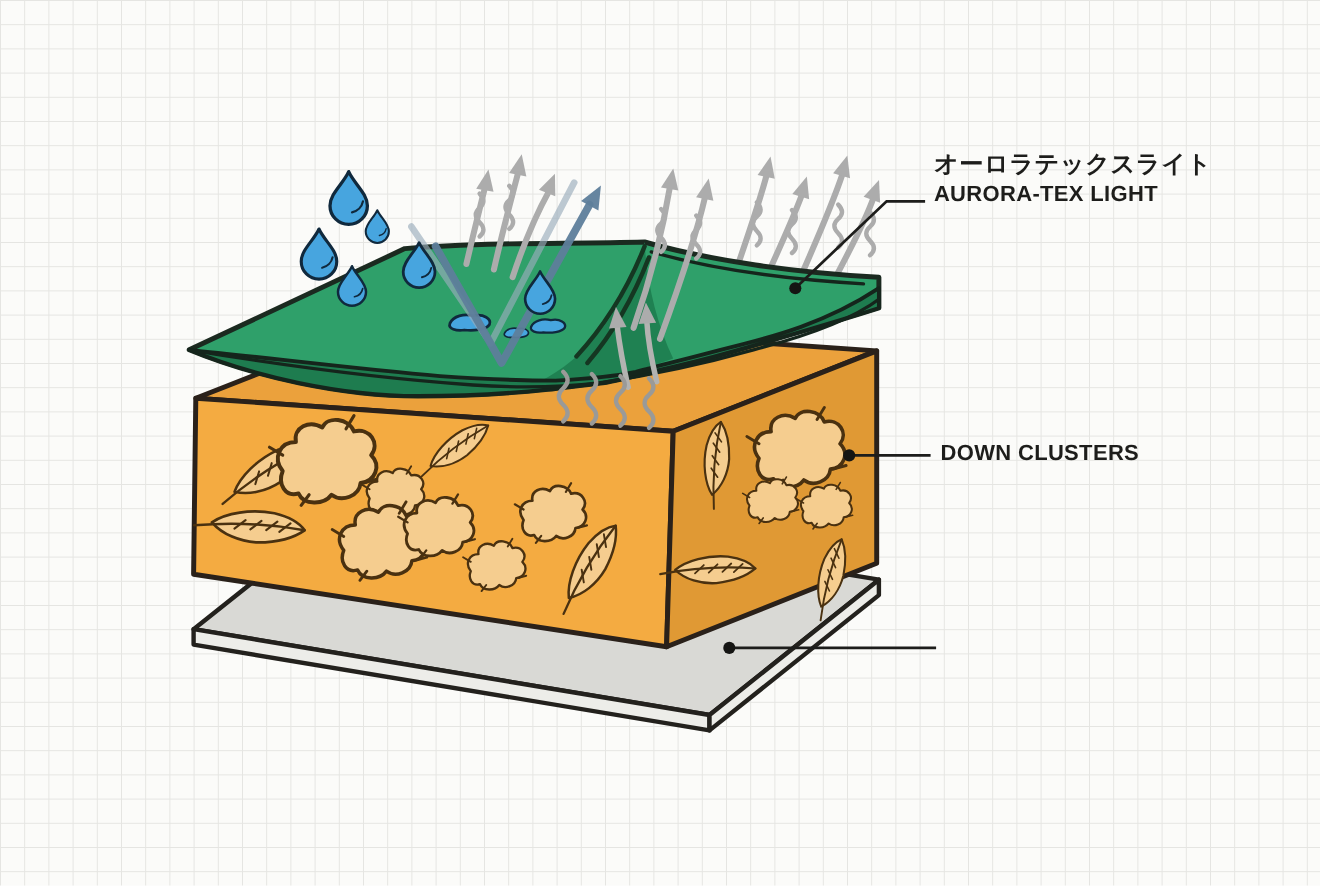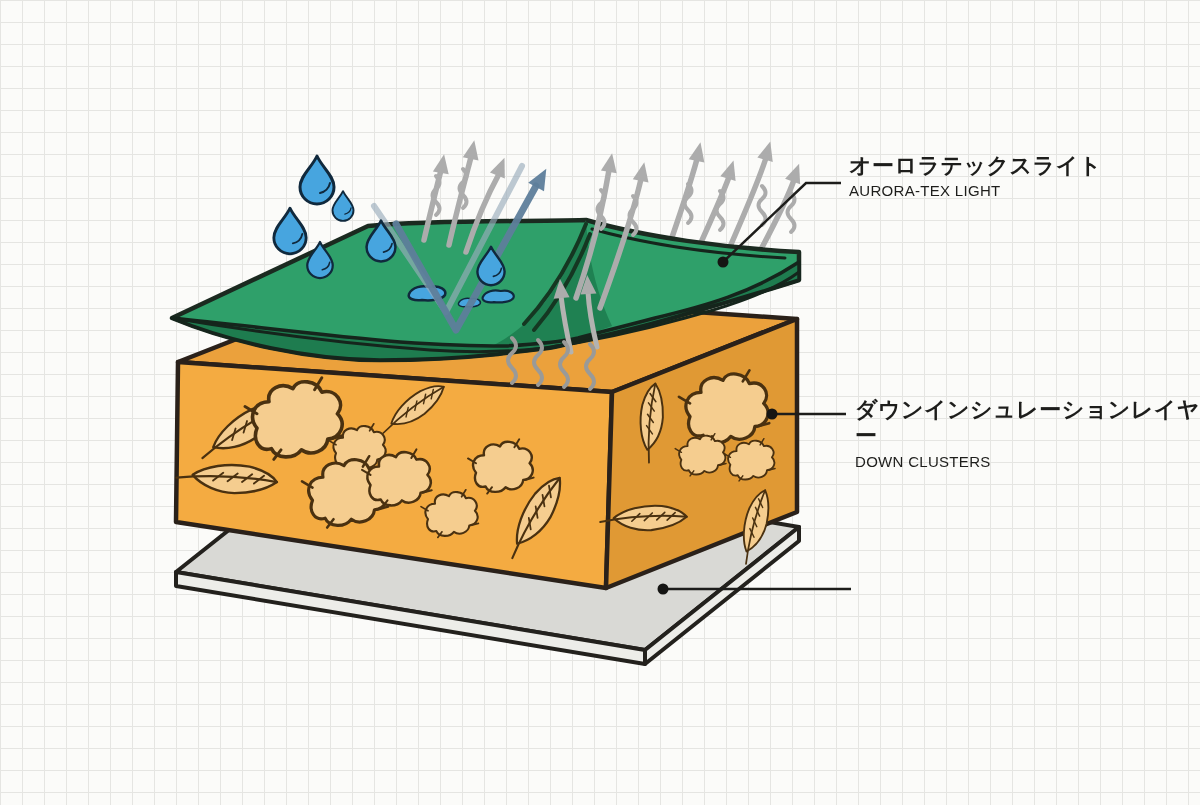--- a/index.html
+++ b/index.html
@@ -10,21 +10,21 @@
     overflow:hidden;
     background-color:#FBFBF9;
     background-image:
       linear-gradient(to right,#E5E5E2 1px,transparent 1px),
       linear-gradient(to bottom,#E5E5E2 1px,transparent 1px);
     background-size:22px 22px;
   }
   #diagram-svg{position:absolute;left:0;top:0;}
   .label{position:absolute;color:#1d1d1b;}
   .label .jp{font-size:22px;font-weight:700;letter-spacing:.5px;line-height:1.2;}
-  .label .en{font-size:15px;font-weight:400;letter-spacing:.3px;margin-top:3px;line-height:1.2;}
+  .label .en{font-size:20px;font-weight:700;letter-spacing:.3px;margin-top:3px;line-height:1.2;}
 </style>
 </head>
 <body>
 
 <div id="stage">
 
 <svg id="diagram-svg" width="1200" height="805" viewBox="0 0 1200 805">
 
   <defs>
 
@@ -194,26 +194,25 @@
   <g stroke="#1d1d1b" stroke-width="2.5" fill="none">
     <path d="M723,262 L806,183 L841,183"></path>
     <circle cx="723" cy="262" r="5.5" fill="#151513" stroke="none"></circle>
     <path d="M772,414 L846,414"></path>
     <circle cx="772" cy="414" r="5.5" fill="#151513" stroke="none"></circle>
     <path d="M663,589 L851,589"></path>
     <circle cx="663" cy="589" r="5.5" fill="#151513" stroke="none"></circle>
   </g>
 </svg>
 
-<div class="label" style="left:849px;top:153px">
+<div class="label" style="left:849px;top:136px">
   <div class="jp">オーロラテックスライト</div>
   <div class="en">AURORA-TEX LIGHT</div>
 </div>
 
 <div class="label" style="left:855px;top:397px">
-  <div class="jp">ダウンインシュレーションレイヤー</div>
   <div class="en">DOWN CLUSTERS</div>
 </div>
 
 <div class="label" style="left:859px;top:571px">
 </div>
 
 </div>
 
 </body></html>

